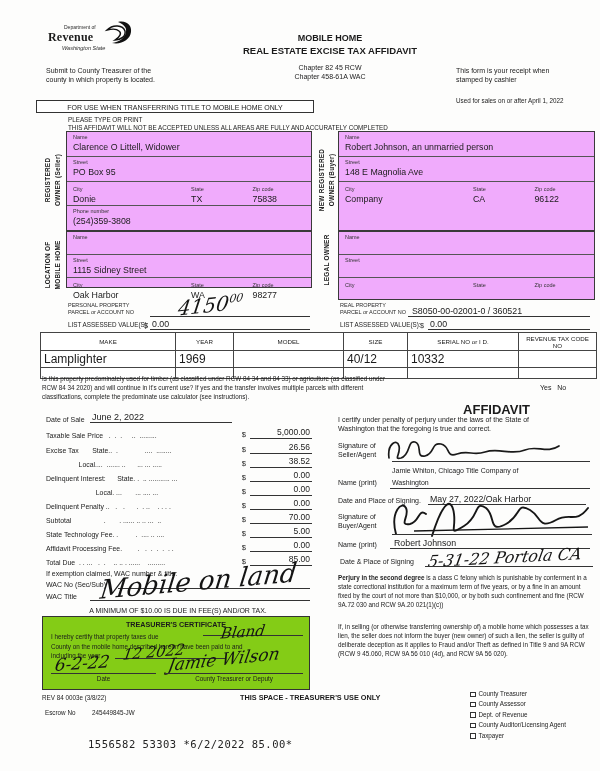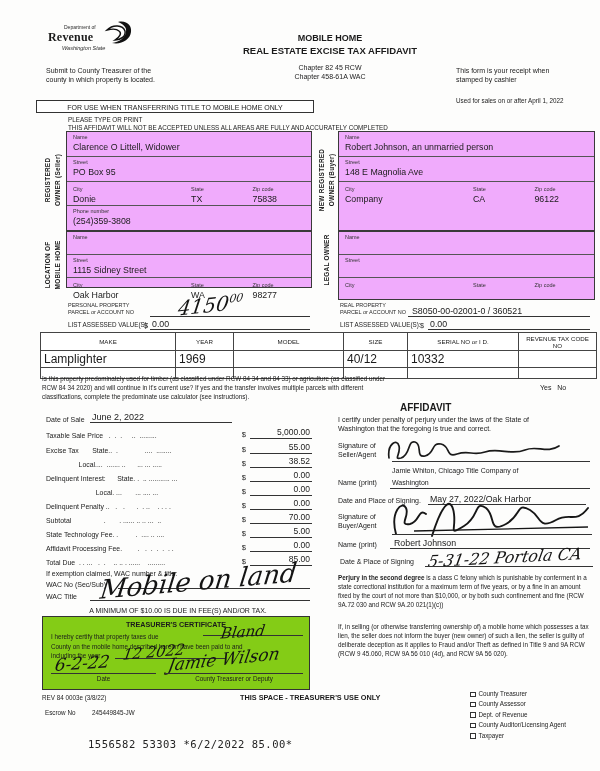--- a/index.html
+++ b/index.html
@@ -269,37 +269,37 @@
 <div class="abs t6" style="left:42px; top:374px; width:480px; line-height:1.45;">
   <div>Is this property predominately used for timber (as classified under RCW 84 34 and 84 33) or agriculture (as classified under</div>
   <div>RCW 84 34 2020) and will continue in it's current use?  If yes and the transfer involves multiple parcels with different</div>
   <div>classifications, complete the predominate use calculator (see instructions).</div>
 </div>
 <div class="abs t7" style="left:540px; top:383px;">
   <span>Yes</span>&nbsp;&nbsp;
   <span>No</span>
 </div>
 
-<div class="abs b" style="left:400px; top:402px; width:130px; text-align:left; font-size:10px;">AFFIDAVIT</div>
+<div class="abs b" style="left:400px; top:402px; width:130px; text-align:right; font-size:13px;">AFFIDAVIT</div>
 
 <div class="abs t7" style="left:46px; top:415px;">Date of Sale</div>
 <span class="abs" style="left:92px; top:412px; font-size:9px;">June 2, 2022</span>
 <div class="abs uline" style="left:90px; top:422px; width:142px;"></div>
 
 <div class="feerow" style="top:427px;">
   <span class="fl">Taxable Sale Price   .  .  .     ..  .........</span>
     <span class="fsp"></span>
   <span class="fcur">$</span>
   <span class="fv">5,000.00</span>
 </div>
 <div class="feerow" style="top:442px;">
   <span class="fl">Excise Tax       State..  .              ....  ........</span>
     <span class="fsp"></span>
   <span class="fcur">$</span>
-  <span class="fv">55.00</span>
+  <span class="fv">26.56</span>
 </div>
 <div class="feerow" style="top:456px;">
   <span class="fl">                 Local....  ....... ..      ... ... .....</span>
     <span class="fsp"></span>
   <span class="fcur">$</span>
   <span class="fv">38.52</span>
 </div>
 <div class="feerow" style="top:470px;">
   <span class="fl">Delinquent Interest:      State. .  .. ........... ...</span>
     <span class="fsp"></span>

